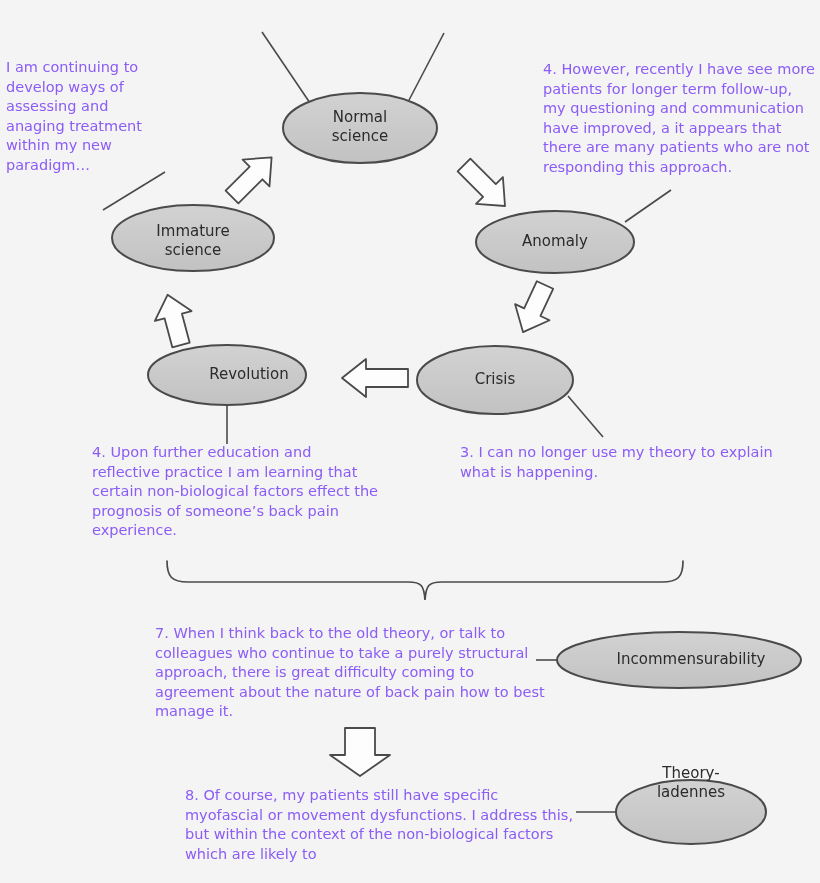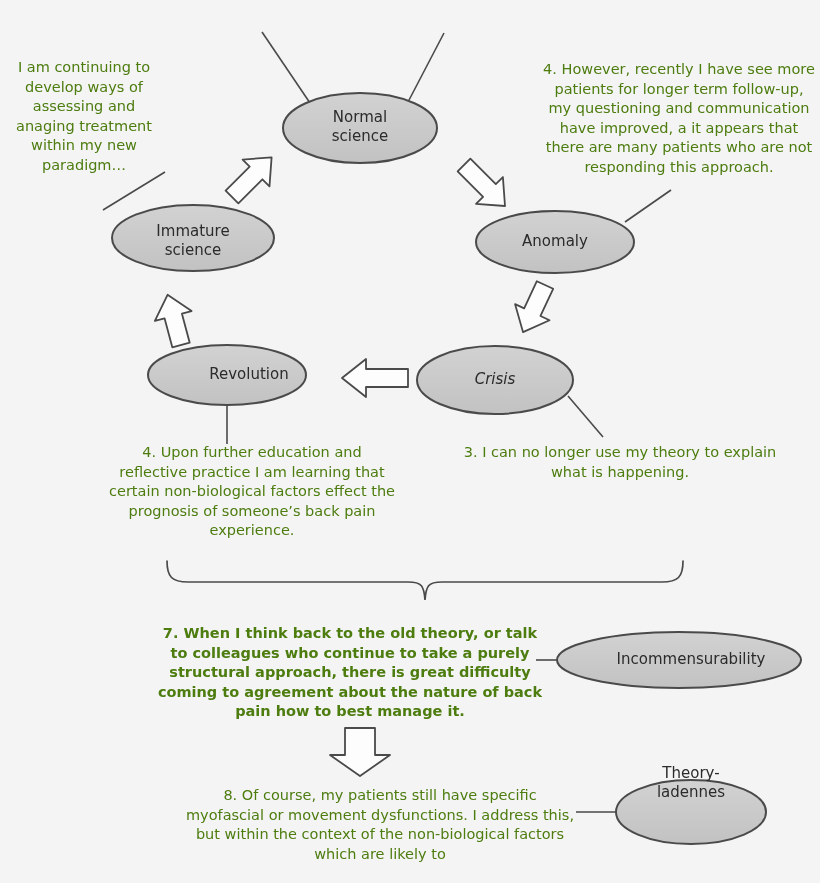--- a/index.html
+++ b/index.html
@@ -26,22 +26,21 @@
     position: absolute;
     text-align: center;
     color: #2b2b2b;
     font-size: 15px;
     line-height: 19px;
     white-space: pre-line;
     pointer-events: none;
   }
   .annotation {
     position: absolute;
-    text-align: center;
-    color: #4d7c0f;
+    color: #8b5cf6;
     font-size: 14.5px;
     line-height: 19.5px;
     white-space: pre-line;
   }
 </style>
 </head>
 <body>
 
 <div id="canvas">
 
@@ -106,33 +105,33 @@
              L408,582
              C422,582 424,586 425,600
              C426,586 428,582 442,582
              L662,582
              C678,582 683,577 683,561" fill="none" stroke="#4a4a4a" stroke-width="1.7" stroke-linecap="round"></path>
   </svg>
 
   <div class="node-label" style="left:283px; top:108px; width:154px;">Normal
 science</div>
   <div class="node-label" style="left:476px; top:232px; width:158px;">Anomaly</div>
-  <div class="node-label" style="left:417px; top:370px; width:156px;font-style:italic;">Crisis</div>
+  <div class="node-label" style="left:417px; top:370px; width:156px;">Crisis</div>
   <div class="node-label" style="left:148px; top:365px; width:158px;padding-left:22px;">Revolution</div>
   <div class="node-label" style="left:112px; top:222px; width:162px;">Immature
 science</div>
   <div class="node-label" style="left:557px; top:650px; width:268px;">Incommensurability</div>
   <div class="node-label" style="left:616px; top:764px; width:150px;">Theory-
 ladennes</div>
 
   <div class="annotation" style="left:6px; top:58px; width:156px;">I am continuing to develop ways of assessing and anaging treatment within my new paradigm…</div>
 
   <div class="annotation" style="left:543px; top:60px; width:272px;">4. However, recently I have see more patients for longer term follow-up, my questioning and communication have improved, a it appears that there are many patients who are not responding this approach.</div>
 
   <div class="annotation" style="left:460px; top:443px; width:320px;">3. I can no longer use my theory to explain what is happening.</div>
 
-  <div class="annotation" style="left:92px; top:443px; width:290px;margin-left:15px;">4. Upon further education and reflective practice I am learning that certain non-biological factors effect the prognosis of someone’s back pain experience.</div>
+  <div class="annotation" style="left:92px; top:443px; width:290px;">4. Upon further education and reflective practice I am learning that certain non-biological factors effect the prognosis of someone’s back pain experience.</div>
 
-  <div class="annotation" style="left:155px; top:624px; width:390px;font-weight:bold;">7. When I think back to the old theory, or talk to colleagues who continue to take a purely structural approach, there is great difficulty coming to agreement about the nature of back pain how to best manage it.</div>
+  <div class="annotation" style="left:155px; top:624px; width:390px;">7. When I think back to the old theory, or talk to colleagues who continue to take a purely structural approach, there is great difficulty coming to agreement about the nature of back pain how to best manage it.</div>
 
   <div class="annotation" style="left:185px; top:786px; width:390px;">8. Of course, my patients still have specific myofascial or movement dysfunctions. I address this, but within the context of the non-biological factors which are likely to</div>
 
 </div>
 
 </body></html>

